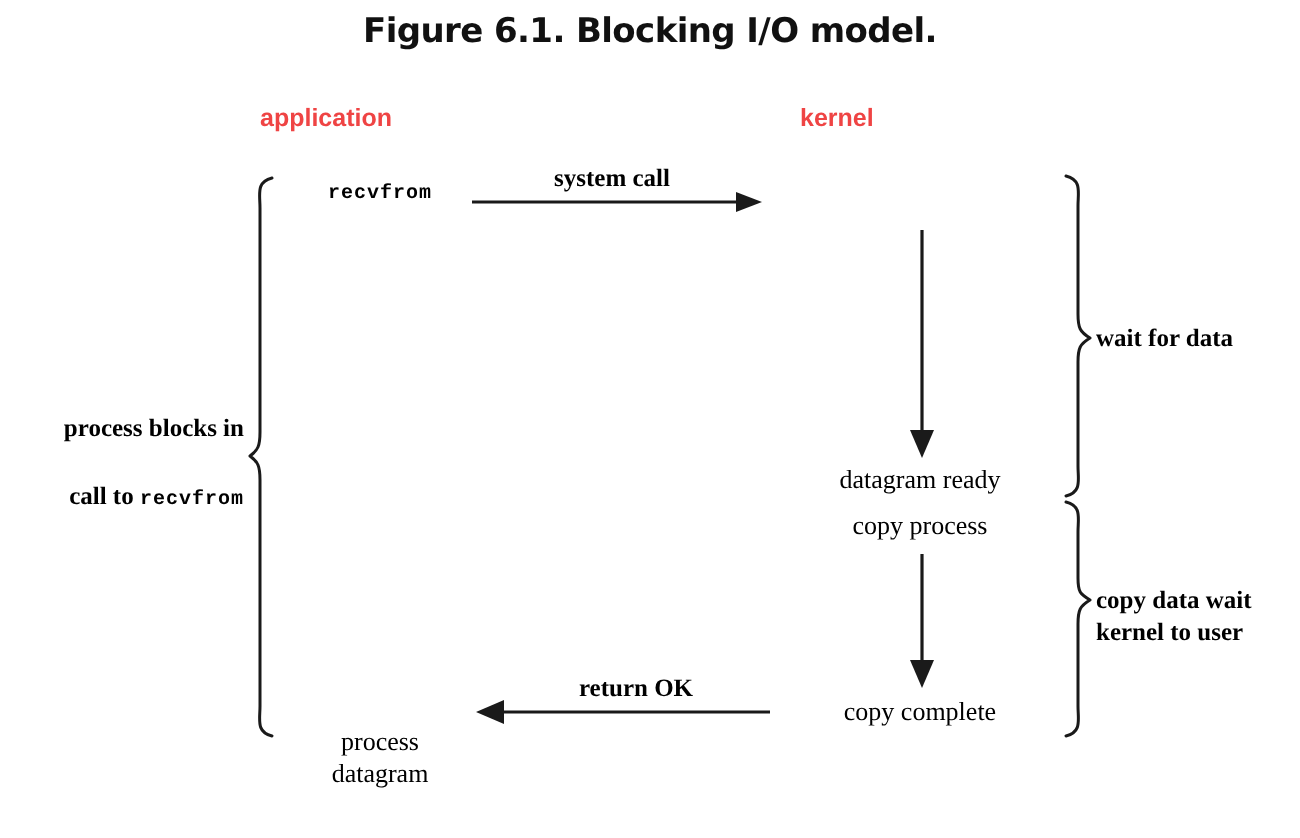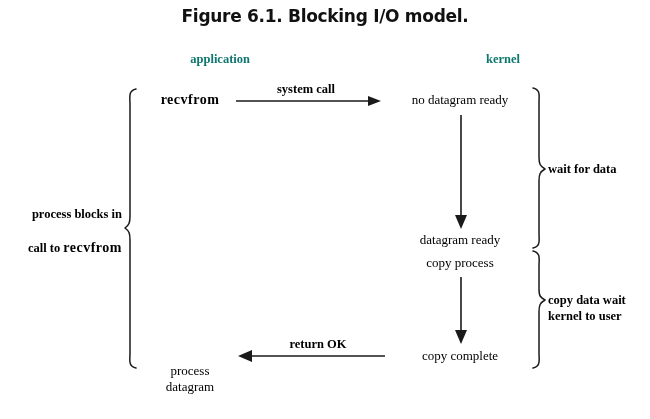--- a/index.html
+++ b/index.html
@@ -28,39 +28,39 @@
     text-align: center;
     font-family: "DejaVu Sans", "Liberation Sans", sans-serif;
     font-weight: bold;
     font-size: 17px;
     letter-spacing: -0.3px;
     color: #111111;
   }
 
   
   .col-head {
-    font-family: Liberation Serif, serif;
+    font-family: Liberation Sans, sans-serif;
     font-weight: bold;
     font-size: 12.5px;
-    text-align: right;
-    color: #0f766e;
+    text-align: left;
+    color: #ef4444;
   }
 
   
   .node {
     font-family: "Liberation Serif", "DejaVu Serif", serif;
     font-size: 13px;
     text-align: center;
     white-space: nowrap;
     color: #000000;
   }
   .mono {
-    font-family: Liberation Serif, serif;
+    font-family: Liberation Mono, monospace;
     font-weight: bold;
-    font-size: 14px;
+    font-size: 10px;
     letter-spacing: 0.5px;
   }
   .arrow-label {
     font-family: "Liberation Serif", "DejaVu Serif", serif;
     font-weight: bold;
     font-size: 12.5px;
     text-align: center;
     white-space: nowrap;
   }
   .brace-label {
@@ -96,21 +96,20 @@
   <div class="abs" id="figure-title">Figure 6.1. Blocking I/O model.</div>
 
   <div class="abs col-head" style="left:130px; top:52px; width:120px;">application</div>
   <div class="abs col-head" style="left:400px; top:52px; width:120px;">kernel</div>
 
   <div class="abs node mono" style="left:130px; top:92px; width:120px;">recvfrom</div>
 
   <div class="abs node" style="left:130px; top:363px; width:120px;">process</div>
   <div class="abs node" style="left:130px; top:379px; width:120px;">datagram</div>
 
-  <div class="abs node" style="left:395px; top:92px; width:130px;">no datagram ready</div>
   <div class="abs node" style="left:395px; top:232px; width:130px;">datagram ready</div>
   <div class="abs node" style="left:395px; top:255px; width:130px;">copy process</div>
   <div class="abs node" style="left:395px; top:348px; width:130px;">copy complete</div>
 
   <div class="abs arrow-label" style="left:236px; top:82px; width:140px;">system call</div>
   <div class="abs arrow-label" style="left:248px; top:337px; width:140px;">return OK</div>
 
   <div class="abs brace-label right-al" style="left:2px; top:206px; width:120px;">process blocks in</div>
   <div class="abs brace-label right-al" style="left:2px; top:240px; width:120px;"><span>call to </span><span class="mono">recvfrom</span></div>
 

